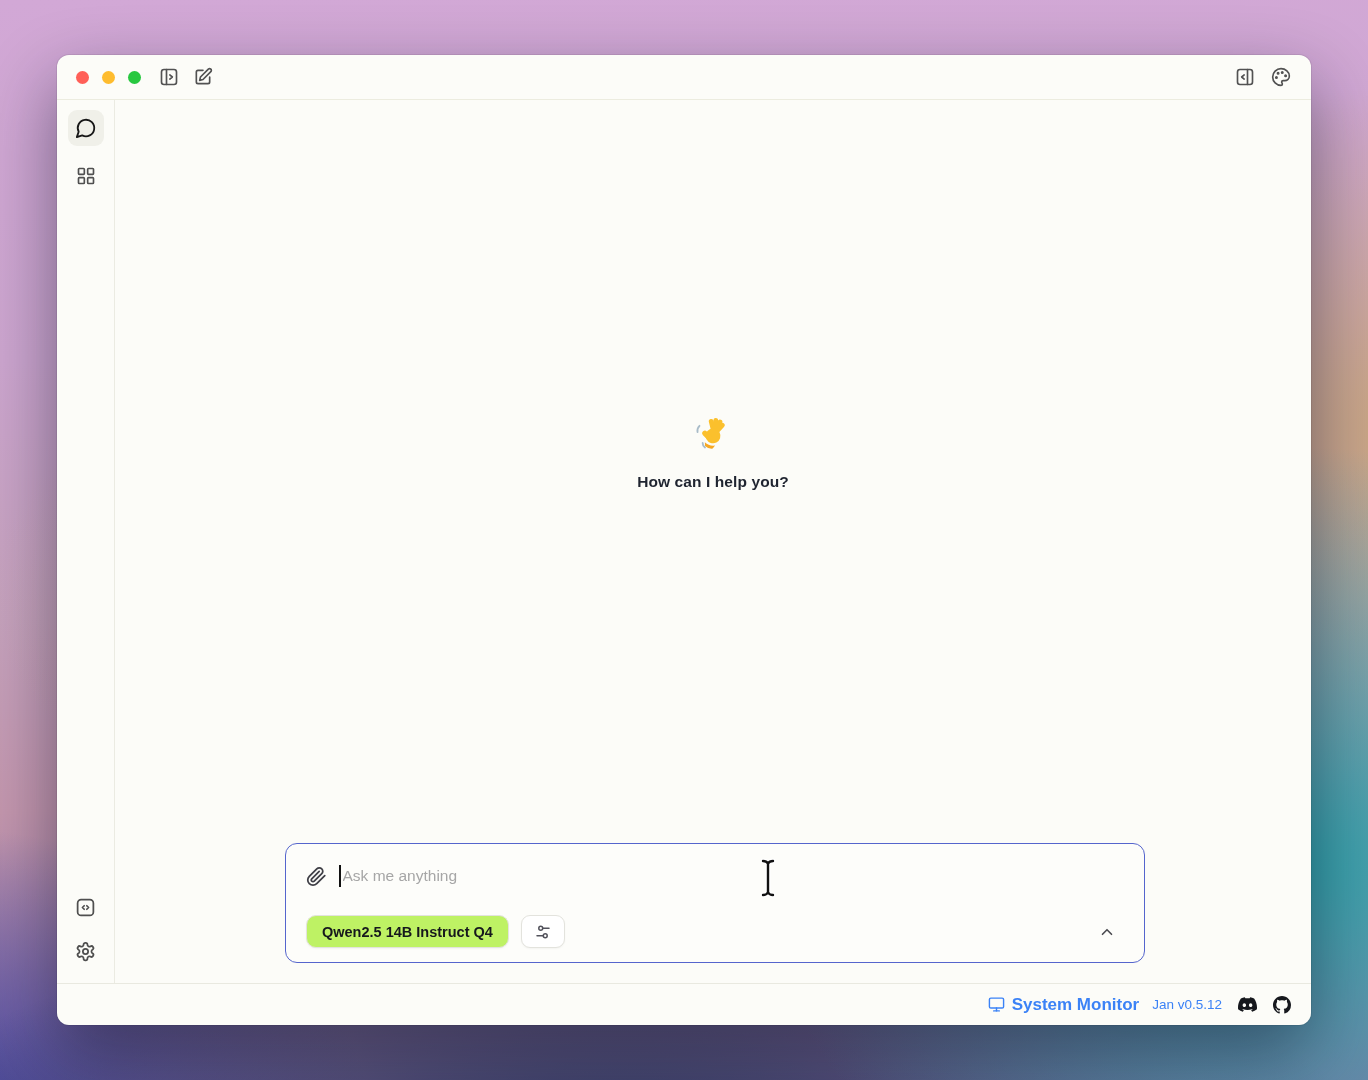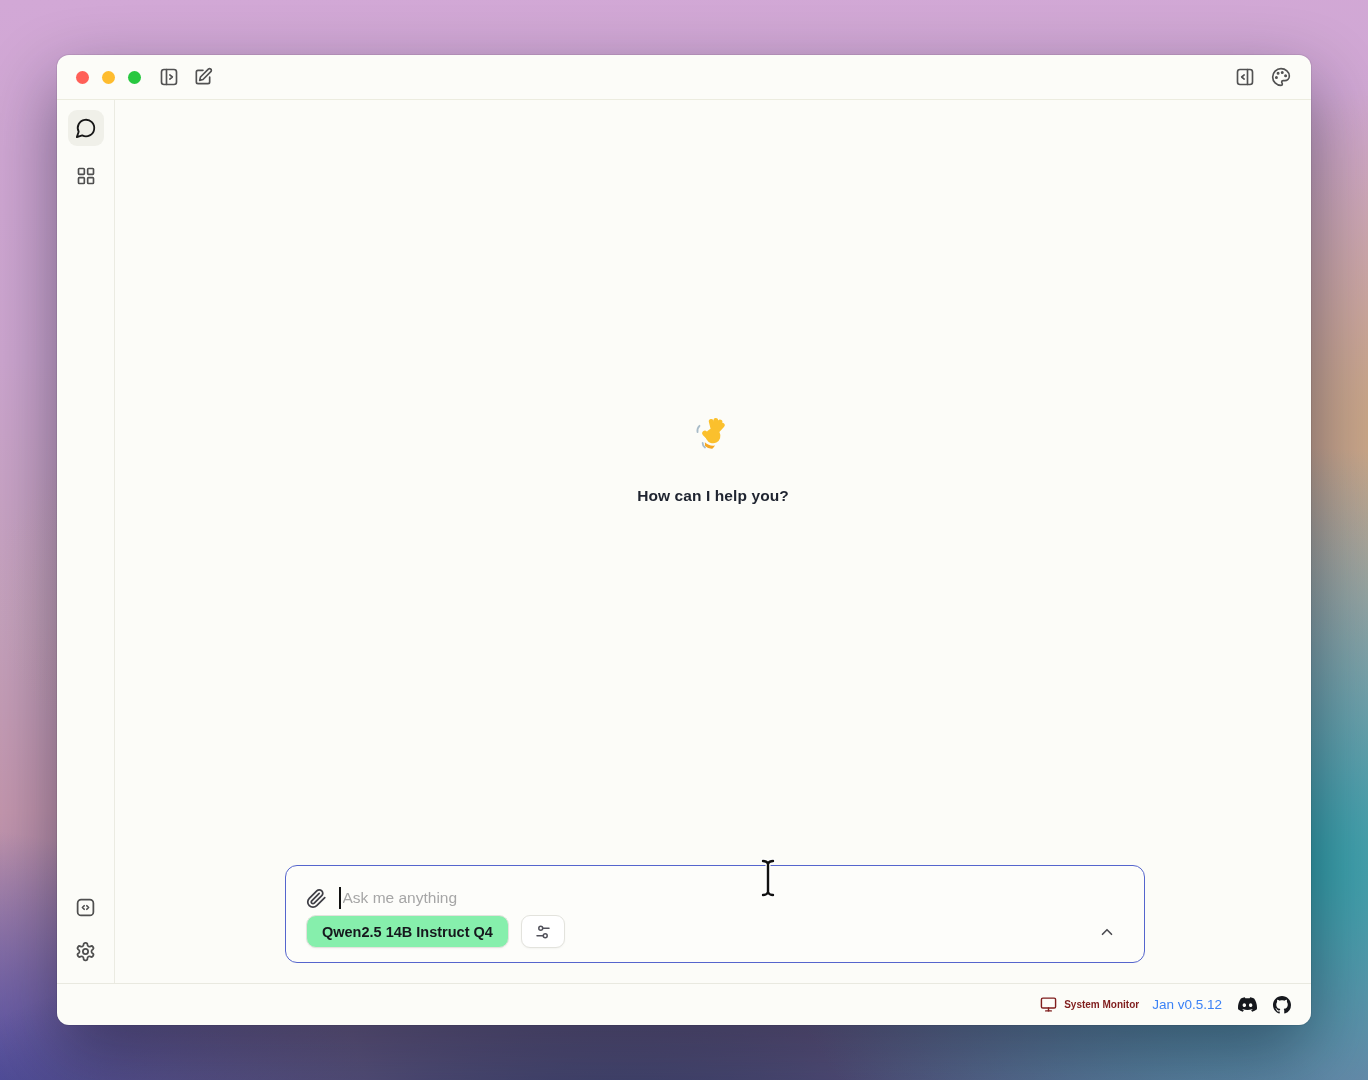--- a/index.html
+++ b/index.html
@@ -56,60 +56,60 @@
     width:36px; height:36px; border-radius:9px; display:flex; align-items:center;
     justify-content:center; color:#4f4f4f; margin-bottom:12px;
   }
   .rail-btn.active { background:#f0f0e9; color:#171717; }
   .rail-spacer { flex:1; }
 
   
   .main { flex:1; position:relative; }
   .greeting {
     position:absolute; left:0; right:0; top:315px;
-    display:flex; flex-direction:column; align-items:center; gap:36px;
+    display:flex; flex-direction:column; align-items:center; gap:22px;
   }
   .greet-text { font-size:15.5px; font-weight:700; color:#1f2430; letter-spacing:.1px; }
 
   
   .composer {
-    position:absolute; left:170px; bottom:20px; width:860px; height:98px;
+    position:absolute; left:170px; bottom:20px; width:860px; height:120px;
     background:#fdfdfa; border:1.5px solid #5565cd; border-radius:12px;
     display:flex; flex-direction:column; padding:18px 20px 14px 20px;
   }
   .composer-row1 { display:flex; align-items:center; height:28px; }
   .clip-icon { width:21px; height:21px; color:#3f3f46; flex:0 0 auto; margin-right:12px; }
   .caret { width:1.5px; height:22px; background:#111; margin-right:2px; }
   .msg-input {
     flex:1; border:none; outline:none; background:transparent;
     font-family:"Liberation Sans","DejaVu Sans",sans-serif;
     font-size:15.5px; color:#171717;
   }
   .msg-input::placeholder { color:#a6a6a6; }
   .composer-row2 { margin-top:auto; display:flex; align-items:center; }
   .model-pill {
     height:33px; display:flex; align-items:center; padding:0 15px;
-    background:#86efac; border:1px solid #e3e3dd; border-radius:10px;
+    background:#bef264; border:1px solid #e3e3dd; border-radius:10px;
     font-size:14.5px; font-weight:700; color:#16181d;
     box-shadow:0 1px 2px rgba(0,0,0,.04); cursor:default;
   }
   .tune-pill {
     height:33px; width:44px; margin-left:12px; display:flex; align-items:center; justify-content:center;
     background:#fff; border:1px solid #e3e3dd; border-radius:9px; color:#52525b;
     box-shadow:0 1px 2px rgba(0,0,0,.04);
   }
   .row2-spacer { flex:1; }
   .chev-up { width:18px; height:18px; color:#4b4b50; margin-right:8px; }
 
   
   .statusbar {
     height:42px; flex:0 0 42px; border-top:1px solid #e9e9e0;
     display:flex; align-items:center; justify-content:flex-end; padding:0 20px;
   }
-  .sysmon { display:flex; align-items:center; gap:7px; color:#7f1d1d; font-size:10px; font-weight:700;text-align:center; }
+  .sysmon { display:flex; align-items:center; gap:7px; color:#3b82f6; font-size:17px; font-weight:700;text-align:center; }
   .version { margin-left:13px; color:#3b82f6; font-size:13.5px; font-weight:400; }
   .sb-icon { margin-left:16px; color:#16181d; display:flex; align-items:center; }
 
   
   .ibeam { position:absolute; left:757px; top:856px; width:22px; height:44px; pointer-events:none; }
 
   svg { display:block; }
 </style>
 </head>
 <body>

